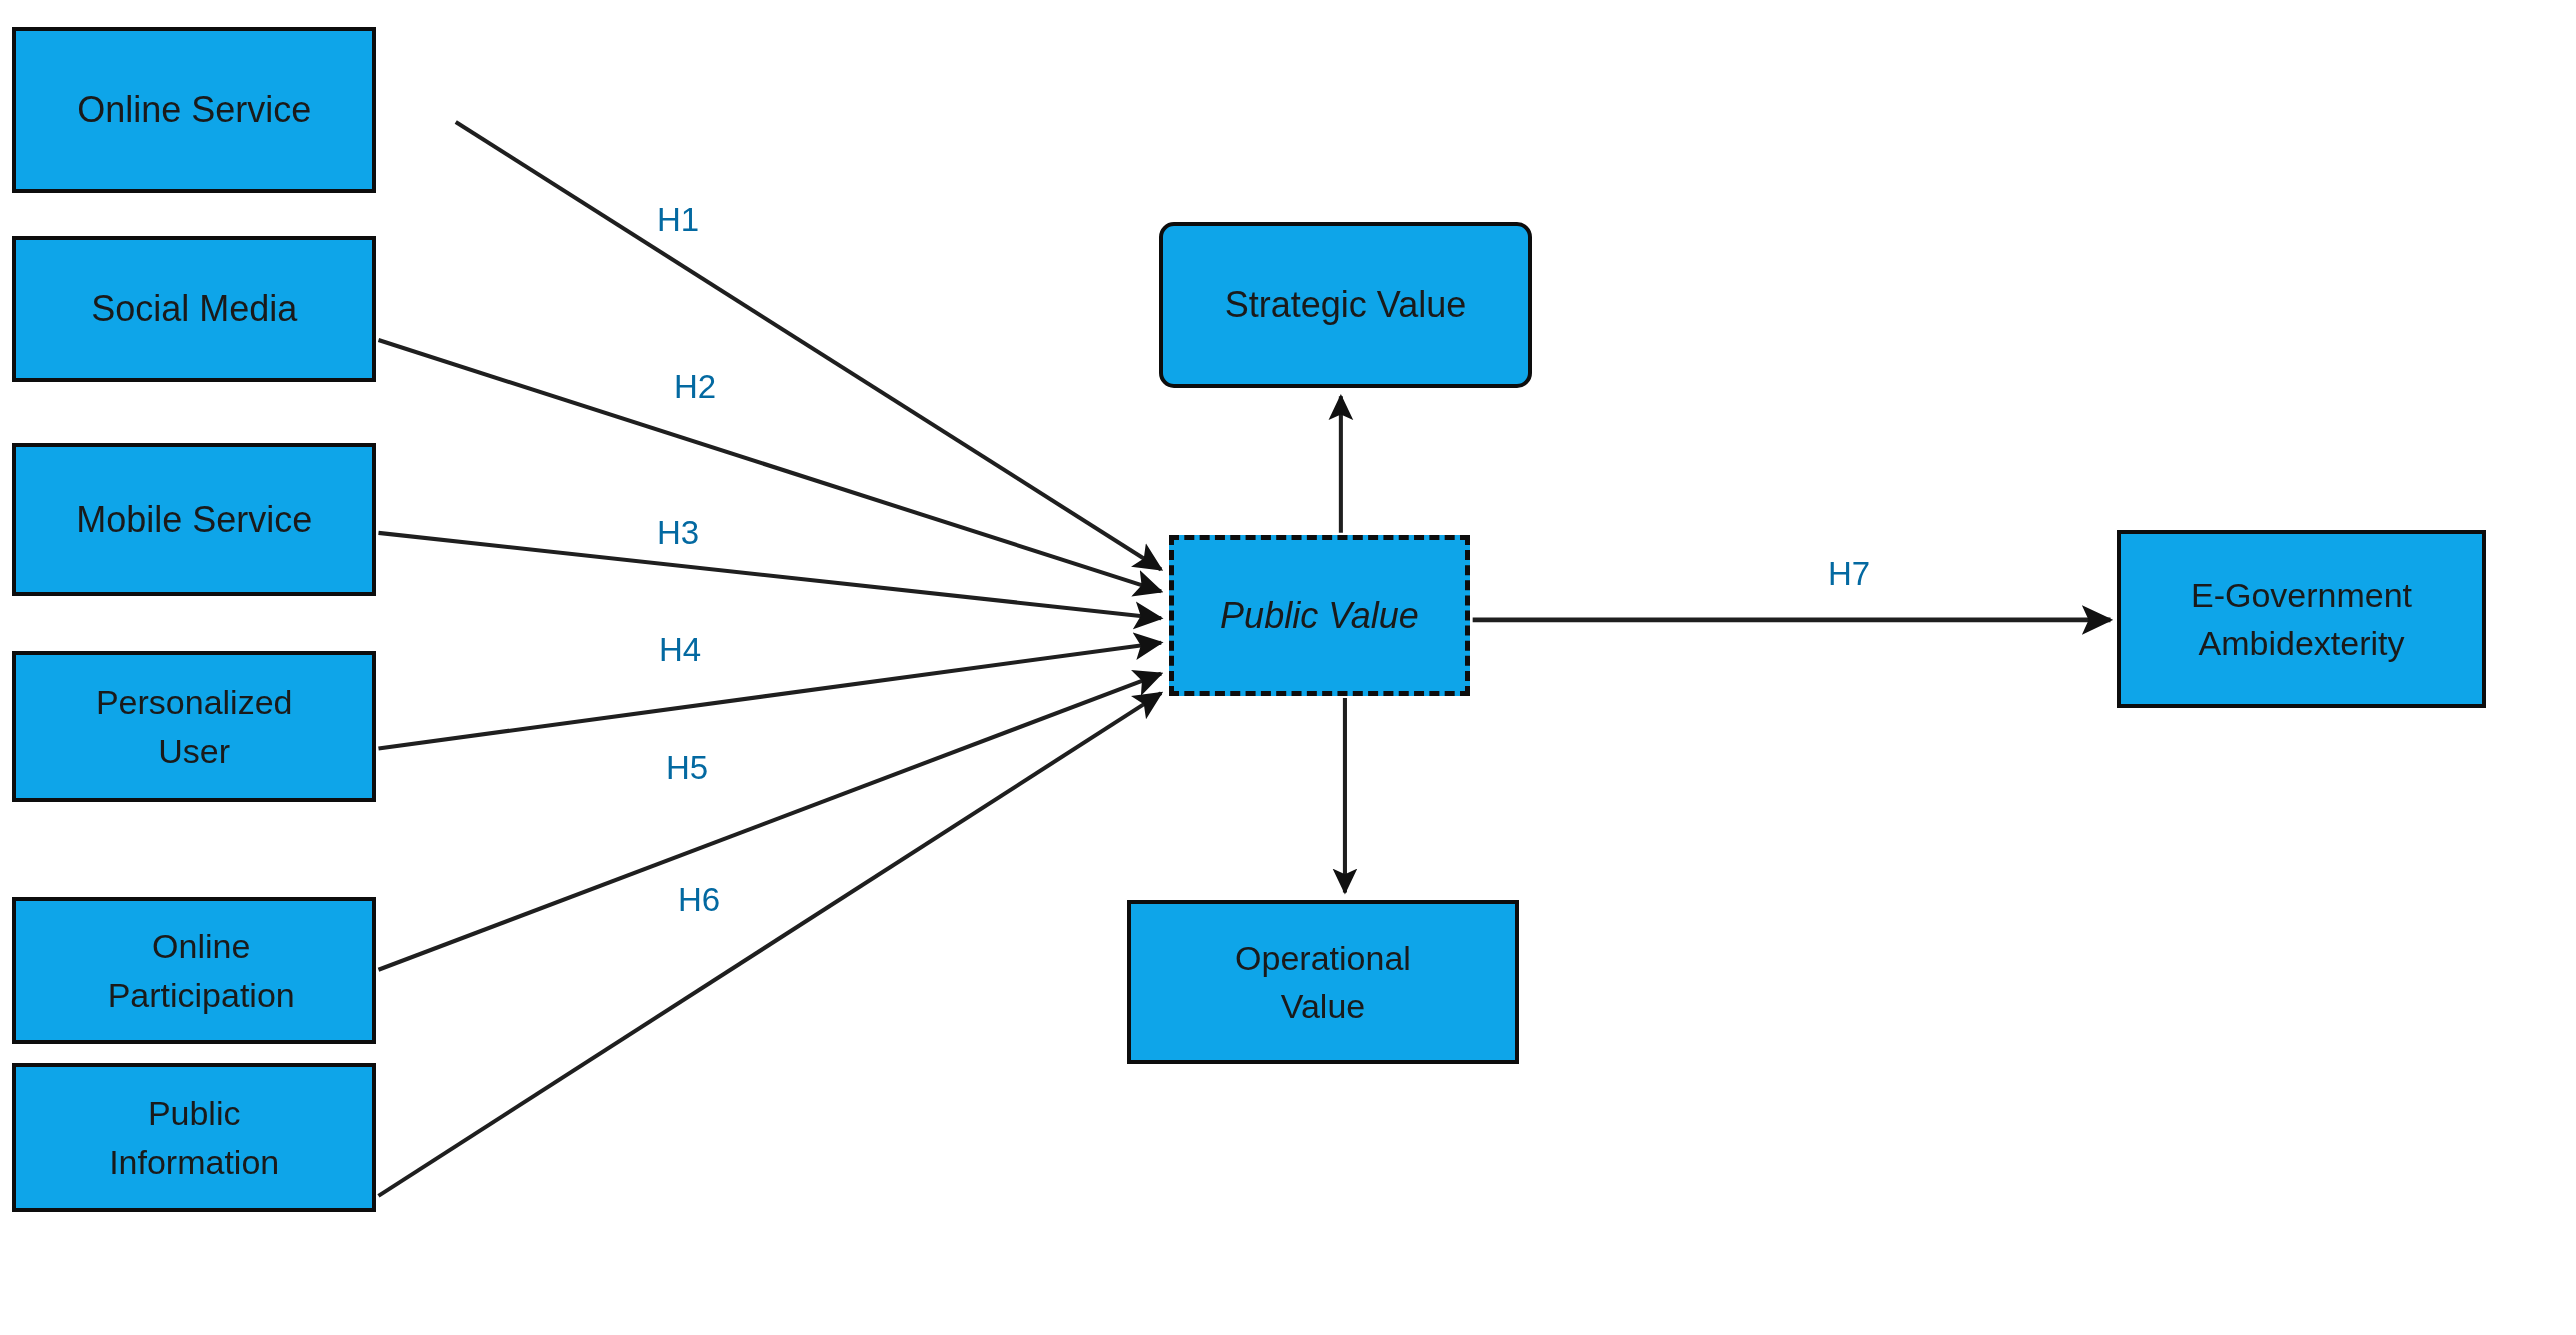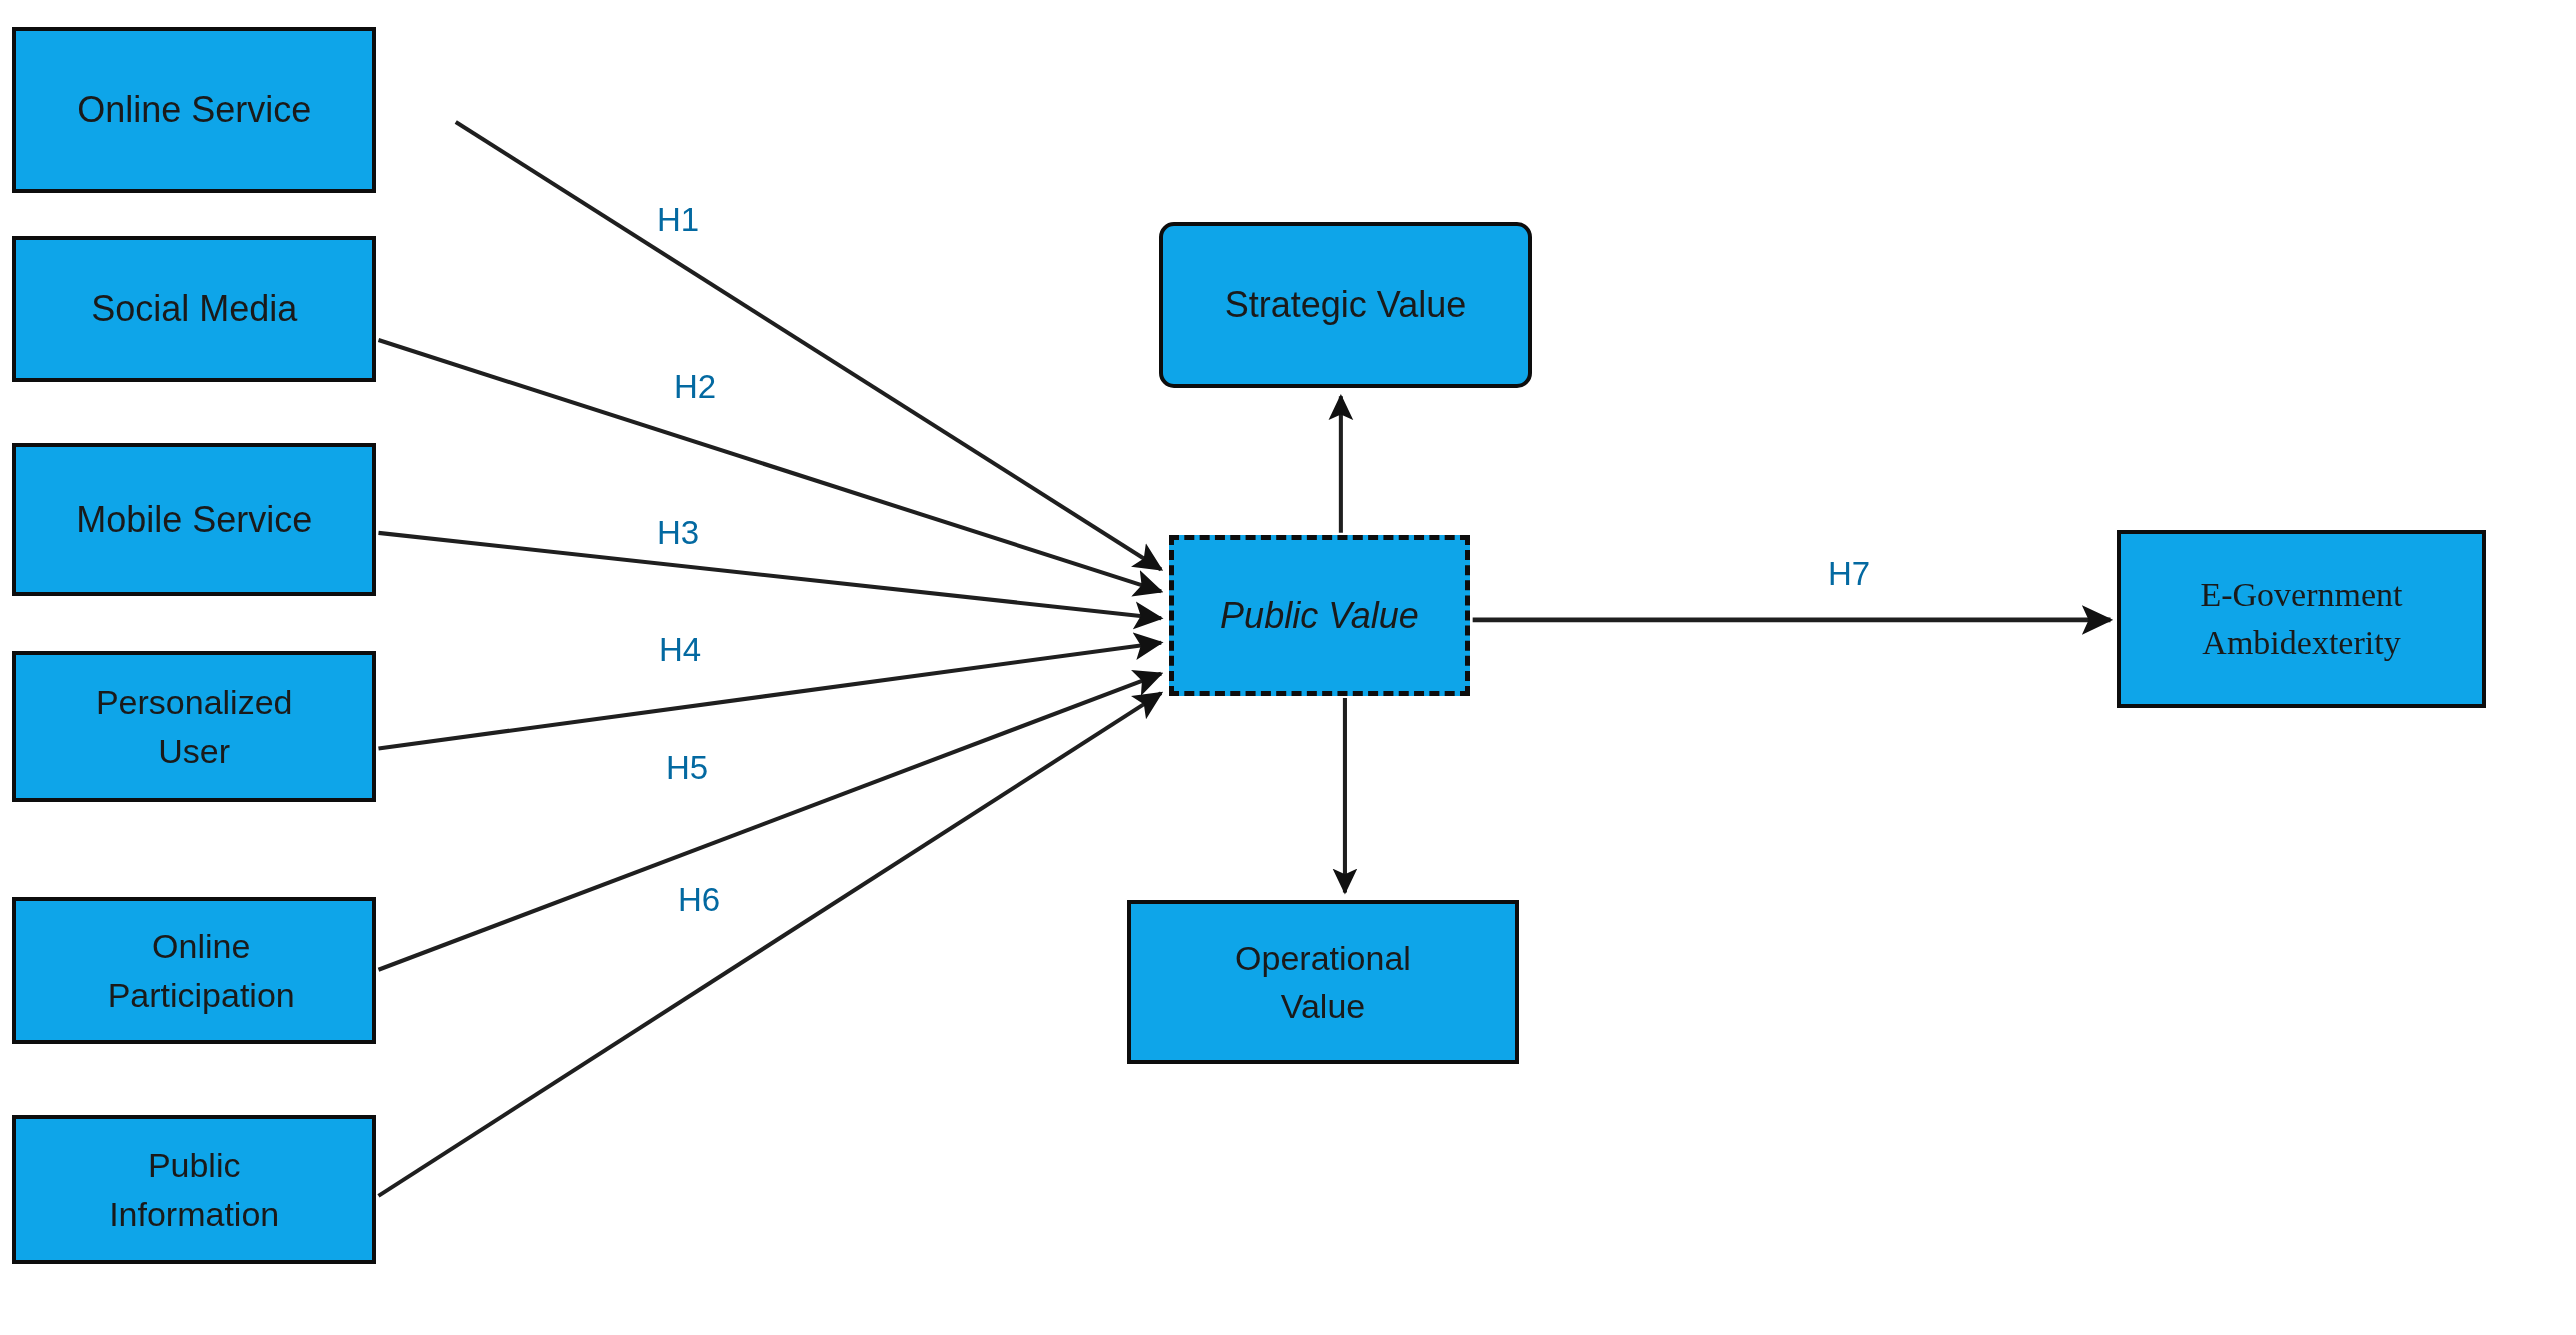--- a/index.html
+++ b/index.html
@@ -72,21 +72,21 @@
     </span>
   </div>
 
   <div class="node solid f-md" style="left:12.2px;top:897px;width:364px;height:147px;padding-left:14px;">
     <span class="txt">
       <span>Online</span><br>
       <span>Participation</span>
     </span>
   </div>
 
-  <div class="node solid f-md" style="left:12.2px;top:1115px;width:364px;height:149px;">
+  <div class="node solid f-md" style="left:12.2px;top:1063px;width:364px;height:149px;">
     <span class="txt">
       <span>Public</span><br>
       <span>Information</span>
     </span>
   </div>
 
   <div class="node solid f-lg" style="left:1159px;top:222px;width:373px;height:166px;border-radius:15px;">
     <span class="txt">Strategic Value</span>
   </div>
 
@@ -94,21 +94,21 @@
     <span class="txt">Public Value</span>
   </div>
 
   <div class="node solid f-md" style="left:1127px;top:900px;width:392px;height:164px;">
     <span class="txt">
       <span>Operational</span><br>
       <span>Value</span>
     </span>
   </div>
 
-  <div class="node solid f-md" style="left:2117px;top:530px;width:369px;height:178px;font-family:Liberation Serif, serif;">
+  <div class="node solid f-md" style="left:2117px;top:530px;width:369px;height:178px;">
     <span class="txt">
       <span>E-Government</span><br>
       <span>Ambidexterity</span>
     </span>
   </div>
 
   <div class="hlabel" style="left:657px;top:201px;">H1</div>
   <div class="hlabel" style="left:674px;top:368px;">H2</div>
   <div class="hlabel" style="left:657px;top:514px;">H3</div>
   <div class="hlabel" style="left:659px;top:631px;">H4</div>

